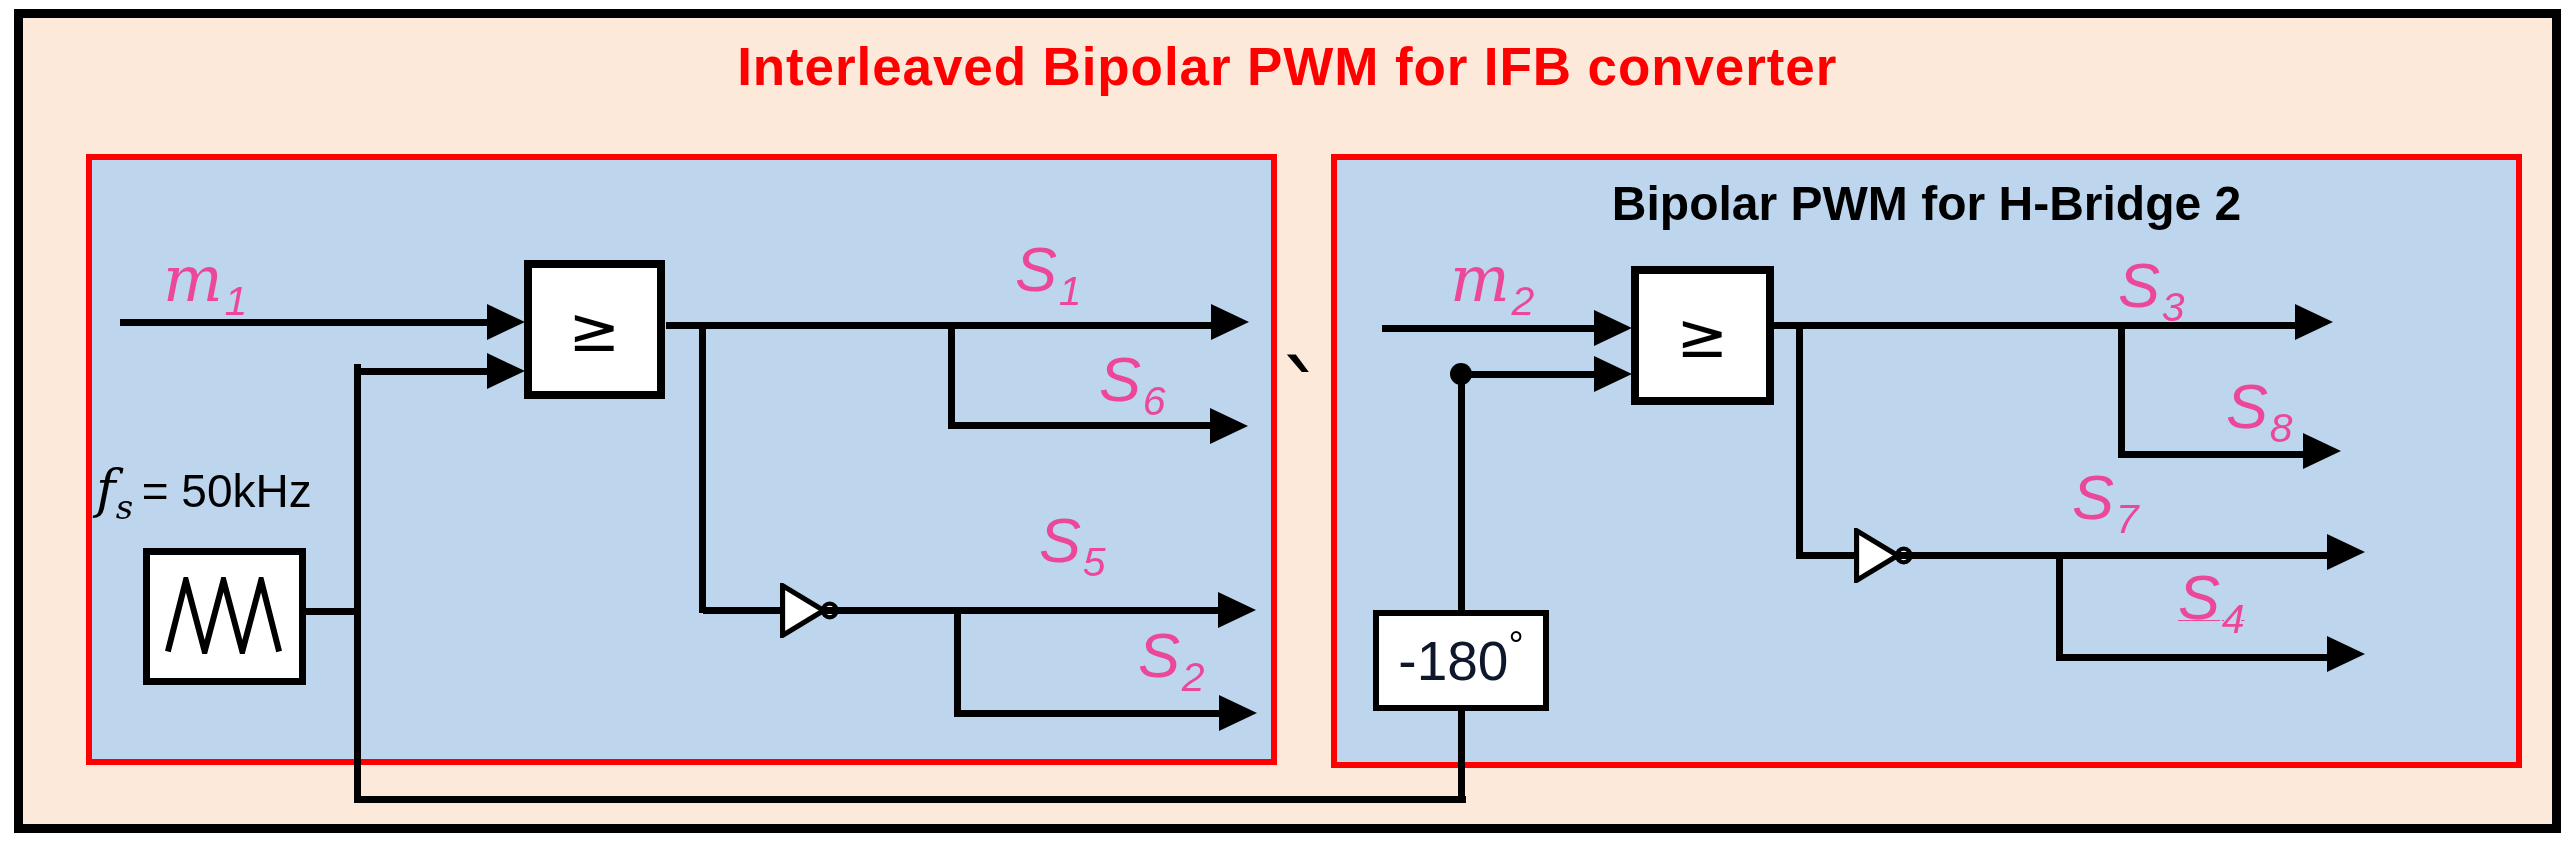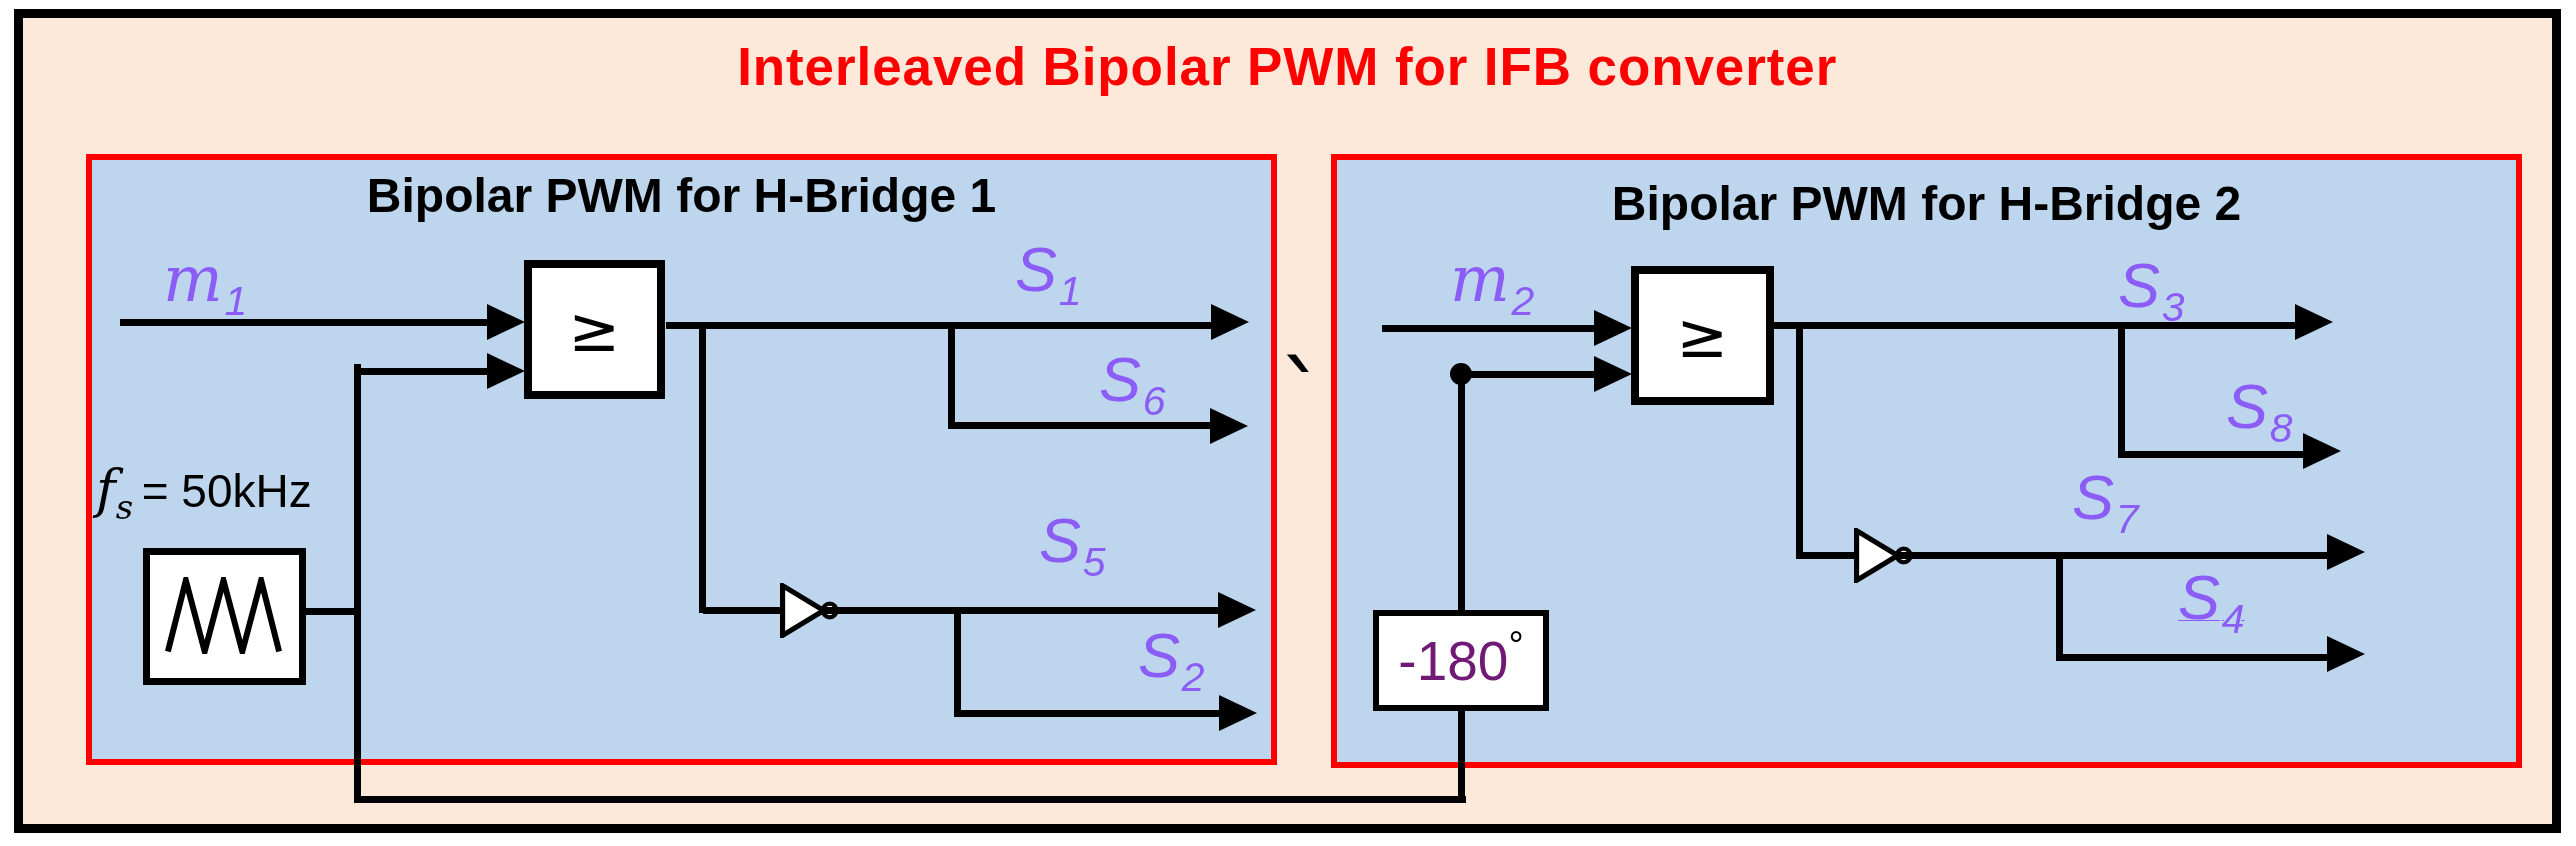--- a/index.html
+++ b/index.html
@@ -13,47 +13,46 @@
          border:6px solid #FF0000;background:#BDD6EE;}
   .panel-title{position:absolute;top:168px;text-align:center;font-size:48px;
                font-weight:700;color:#000;}
   .hline,.vline{position:absolute;background:#000;}
   .ah{position:absolute;width:0;height:0;border-top:18px solid transparent;
       border-bottom:18px solid transparent;border-left:38px solid #000;}
   .block{position:absolute;box-sizing:border-box;background:#fff;border:8.6px solid #000;}
   .cmp-sym{display:block;width:100%;height:100%;display:flex;align-items:center;
            justify-content:center;font-size:62px;font-weight:400;color:#000;
            font-family:"DejaVu Sans",sans-serif;}
-  .sig{position:absolute;font-style:italic;color:#8b5cf6;white-space:nowrap;}
+  .sig{position:absolute;font-style:italic;color:#ec4899;white-space:nowrap;}
   .sig-base{font-size:63px;font-family:"Liberation Sans",sans-serif;}
   .sig-sub{font-size:41px;position:relative;top:13.7px;left:1.7px;}
   .m-base{font-size:63px;font-family:"DejaVu Serif",serif;}
   .fs-label{position:absolute;white-space:nowrap;color:#000;}
   .fs-f{font-size:53px;font-style:italic;font-family:"DejaVu Serif",serif;}
   .fs-s{font-size:34px;font-style:italic;font-family:"DejaVu Serif",serif;
         position:relative;top:12px;}
   .fs-rest{font-size:46px;font-family:"Liberation Sans",sans-serif;margin-left:8.6px;}
   .phase-box{position:absolute;box-sizing:border-box;background:#fff;border:6.9px solid #000;
              display:flex;align-items:center;justify-content:center;}
-  .phase-val{font-size:55px;color:#701a75;}
+  .phase-val{font-size:55px;color:#0f172a;}
   .phase-deg{font-size:38px;position:relative;top:-15.4px;}
   .dot{position:absolute;width:22px;height:22px;border-radius:50%;background:#000;}
   .stray{position:absolute;font-size:94px;color:#000;font-family:"DejaVu Sans",sans-serif;}
   svg{display:block;}
 </style>
 </head>
 <body>
 
 <div id="stage">
 
   <div class="outer-box"></div>
   <div class="main-title">Interleaved Bipolar PWM for IFB converter</div>
 
   <div class="panel" style="left:86px;width:1191px;"></div>
-  <div class="panel-title" style="left:86px;width:1191px;">Bipolar PWM for H-Bridge 1</div>
 
   <div class="sig" style="left:163px;top:243px;">
     <span class="m-base">m</span><span class="sig-sub">1</span>
   </div>
   <div class="hline" style="left:120px;top:319px;width:368px;height:6.9px;"></div>
   <div class="ah" style="left:487px;top:304px;"></div>
 
   <div class="vline" style="left:354px;top:364px;width:6.9px;height:439px;"></div>
   <div class="hline" style="left:354px;top:368px;width:135px;height:6.9px;"></div>
   <div class="ah" style="left:487px;top:353px;"></div>

